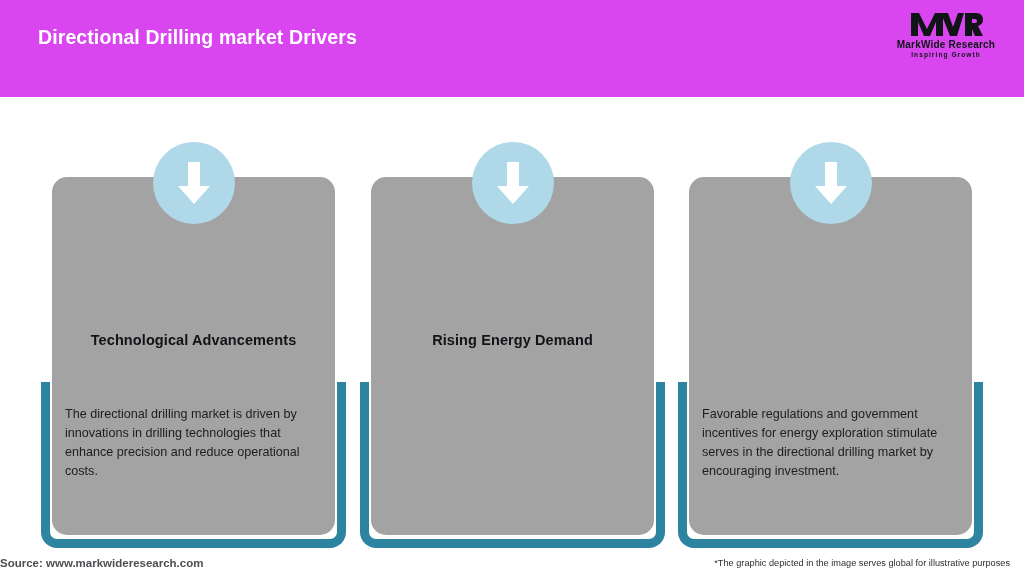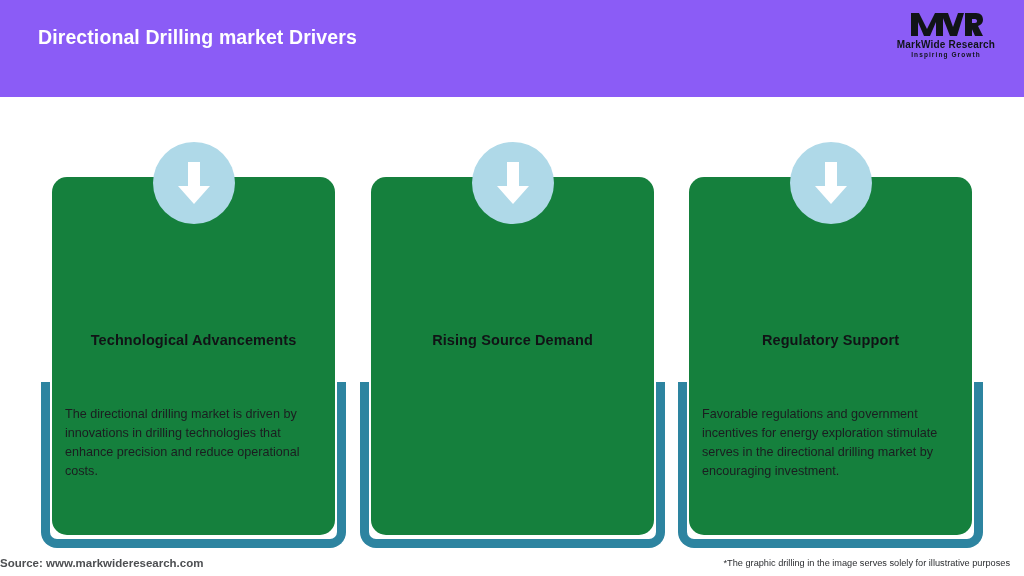--- a/index.html
+++ b/index.html
@@ -15,21 +15,21 @@
     position: relative;
   }
 
   
   .header {
     position: absolute;
     left: 0;
     top: 0;
     width: 1024px;
     height: 97px;
-    background: #8b5cf6;
+    background: #d946ef;
   }
   .header-title {
     position: absolute;
     left: 38px;
     top: 26px;
     font-size: 19.5px;
     font-weight: bold;
     color: #ffffff;
     letter-spacing: 0.1px;
     white-space: nowrap;
@@ -101,21 +101,21 @@
     border-bottom-right-radius: 16px;
     box-sizing: border-box;
   }
 
   .card {
     position: absolute;
     left: 11px;
     top: 80px;
     width: 283px;
     height: 358px;
-    background: #15803d;
+    background: #a3a3a3;
     border-radius: 15px;
   }
 
   .icon-circle {
     position: absolute;
     left: 50%;
     top: 45px;
     margin-left: -41px;
     width: 82px;
     height: 82px;
@@ -203,38 +203,37 @@
     <div class="icon-circle">
       <svg width="38" height="46" viewBox="0 0 38 46" aria-hidden="true">
         <path d="M13 2 L25 2 L25 26 L35 26 L19 44 L3 26 L13 26 Z" fill="#ffffff"></path>
       </svg>
     </div>
   </div>
 
   <div class="card-wrap c1">
     <div class="bracket"></div>
     <div class="card">
-      <div class="card-title">Rising Source Demand</div>
+      <div class="card-title">Rising Energy Demand</div>
     </div>
     <div class="icon-circle">
       <svg width="38" height="46" viewBox="0 0 38 46" aria-hidden="true">
         <path d="M13 2 L25 2 L25 26 L35 26 L19 44 L3 26 L13 26 Z" fill="#ffffff"></path>
       </svg>
     </div>
   </div>
 
   <div class="card-wrap c2">
     <div class="bracket"></div>
     <div class="card">
-      <div class="card-title">Regulatory Support</div>
       <div class="card-body">Favorable regulations and government incentives for energy exploration stimulate serves in the directional drilling market by encouraging investment.</div>
     </div>
     <div class="icon-circle">
       <svg width="38" height="46" viewBox="0 0 38 46" aria-hidden="true">
         <path d="M13 2 L25 2 L25 26 L35 26 L19 44 L3 26 L13 26 Z" fill="#ffffff"></path>
       </svg>
     </div>
   </div>
 
 </div>
 
 <div class="source">Source: www.markwideresearch.com</div>
-<div class="disclaimer">*The graphic drilling in the image serves solely for illustrative purposes</div>
+<div class="disclaimer">*The graphic depicted in the image serves global for illustrative purposes</div>
 
 </body></html>

